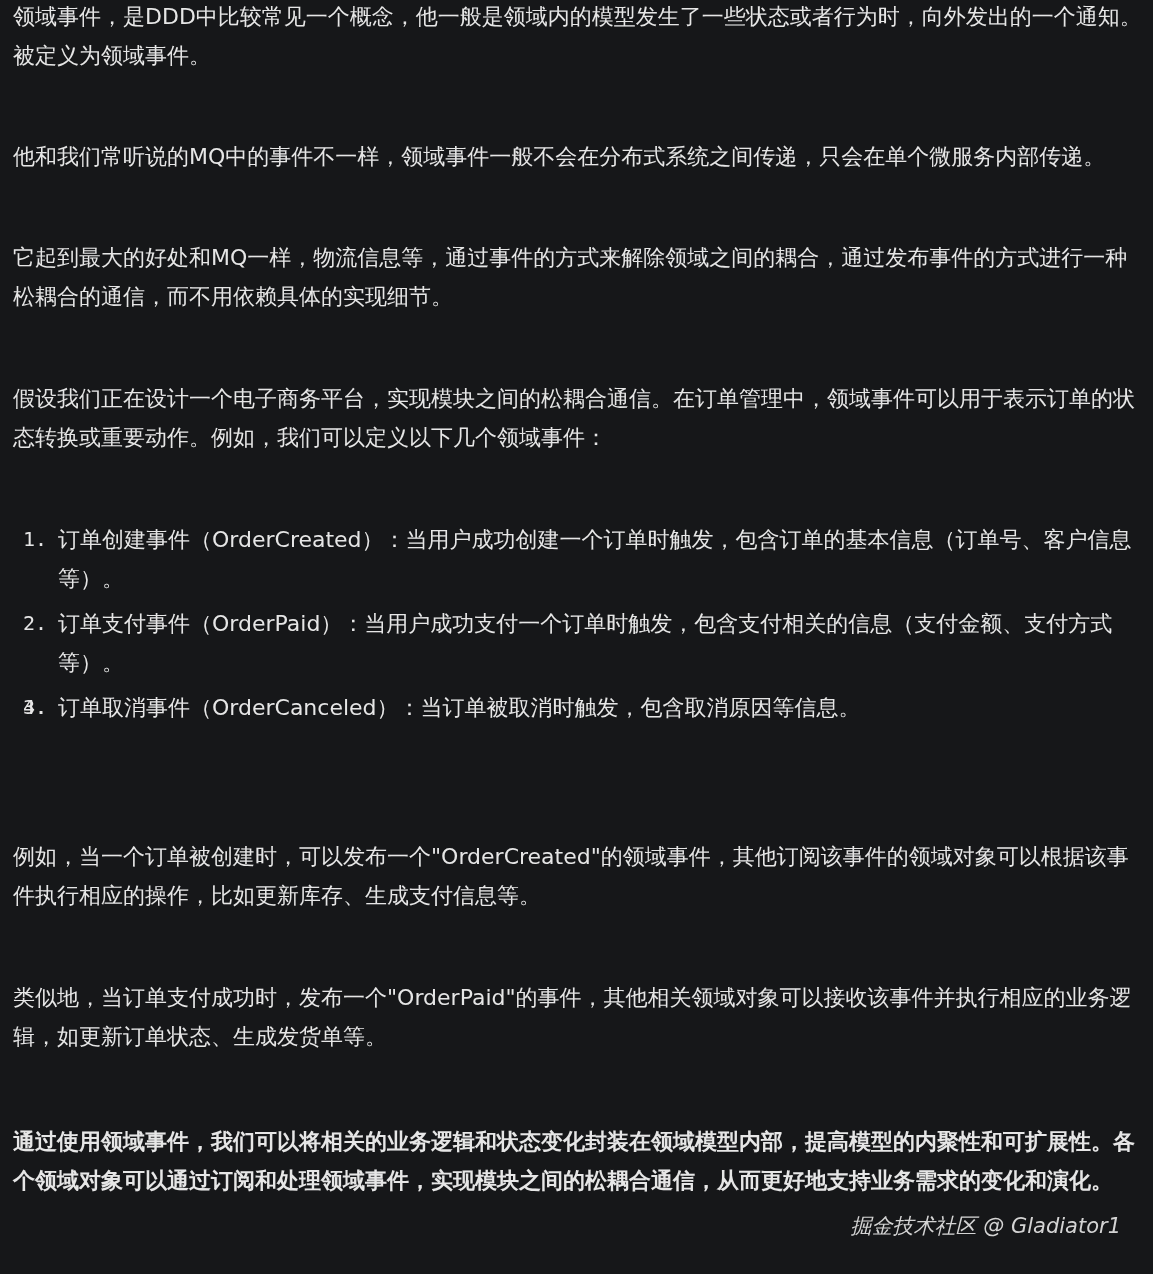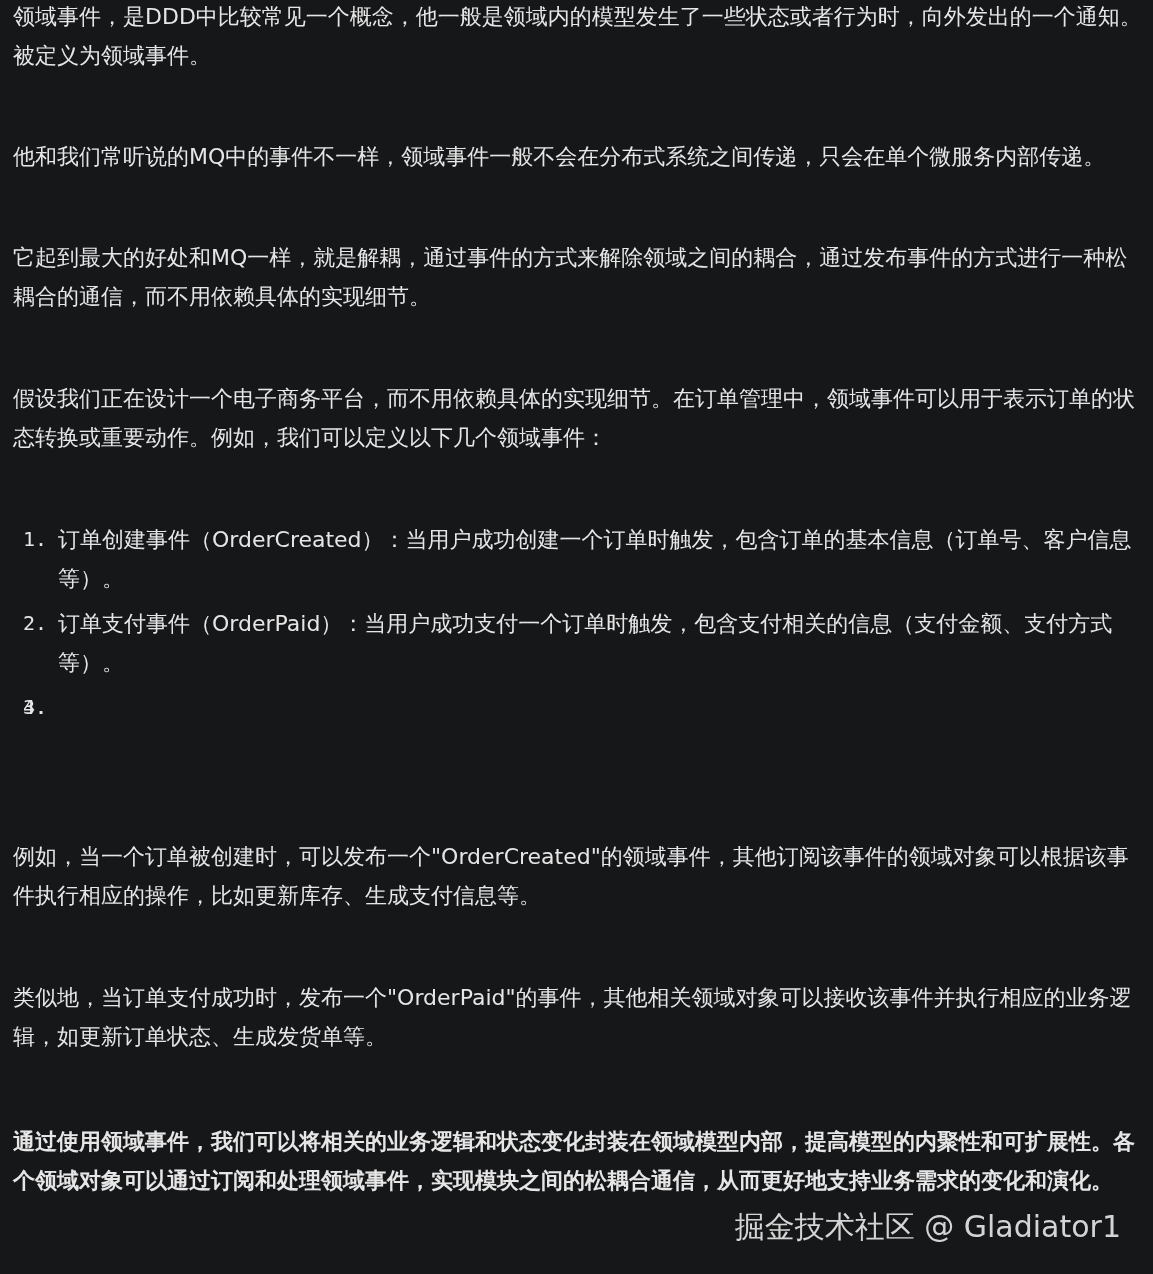--- a/index.html
+++ b/index.html
@@ -11,33 +11,33 @@
   .p1{position:absolute;top:-3px;}
   .p2{position:absolute;top:137px;text-align:center;}
   .p3{position:absolute;top:238px;}
   .p4{position:absolute;top:379px;}
   ol{position:absolute;top:520px;margin:0;padding-left:45px;list-style:none;width:1085px;}
   ol li{position:relative;margin:0 0 6px 0;}
   ol li .num{position:absolute;left:-35px;font-family:"DejaVu Sans Mono",monospace;font-size:20px;}
   .p5{position:absolute;top:837px;}
   .p6{position:absolute;top:978px;}
   .p7{position:absolute;top:1122px;font-weight:bold;}
-  .wm{position:absolute;right:32px;top:1207px;color:#d4d4d4;font-size:30px;}
+  .wm{position:absolute;right:32px;top:1207px;color:#d4d4d4;font-size:21px;font-style:italic;}
 </style>
 </head>
 <body>
 
 <div class="doc">
   <p class="p1">领域事件，是DDD中比较常见一个概念，他一般是领域内的模型发生了一些状态或者行为时，向外发出的一个通知。被定义为领域事件。</p>
   <p class="p2">他和我们常听说的MQ中的事件不一样，领域事件一般不会在分布式系统之间传递，只会在单个微服务内部传递。</p>
-  <p class="p3">它起到最大的好处和MQ一样，就是解耦，通过事件的方式来解除领域之间的耦合，通过发布事件的方式进行一种松耦合的通信，而不用依赖具体的实现细节。</p>
-  <p class="p4">假设我们正在设计一个电子商务平台，而不用依赖具体的实现细节。在订单管理中，领域事件可以用于表示订单的状态转换或重要动作。例如，我们可以定义以下几个领域事件：</p>
+  <p class="p3">它起到最大的好处和MQ一样，物流信息等，通过事件的方式来解除领域之间的耦合，通过发布事件的方式进行一种松耦合的通信，而不用依赖具体的实现细节。</p>
+  <p class="p4">假设我们正在设计一个电子商务平台，实现模块之间的松耦合通信。在订单管理中，领域事件可以用于表示订单的状态转换或重要动作。例如，我们可以定义以下几个领域事件：</p>
   <ol>
     <li><span class="num">1.</span><span>订单创建事件（OrderCreated）：当用户成功创建一个订单时触发，包含订单的基本信息（订单号、客户信息等）。</span></li>
     <li><span class="num">2.</span><span>订单支付事件（OrderPaid）：当用户成功支付一个订单时触发，包含支付相关的信息（支付金额、支付方式等）。</span></li>
     <li><span class="num">3.</span></li>
-    <li><span class="num">4.</span></li>
+    <li><span class="num">4.</span><span>订单取消事件（OrderCanceled）：当订单被取消时触发，包含取消原因等信息。</span></li>
   </ol>
   <p class="p5">例如，当一个订单被创建时，可以发布一个"OrderCreated"的领域事件，其他订阅该事件的领域对象可以根据该事件执行相应的操作，比如更新库存、生成支付信息等。</p>
   <p class="p6">类似地，当订单支付成功时，发布一个"OrderPaid"的事件，其他相关领域对象可以接收该事件并执行相应的业务逻辑，如更新订单状态、生成发货单等。</p>
   <p class="p7">通过使用领域事件，我们可以将相关的业务逻辑和状态变化封装在领域模型内部，提高模型的内聚性和可扩展性。各个领域对象可以通过订阅和处理领域事件，实现模块之间的松耦合通信，从而更好地支持业务需求的变化和演化。</p>
 </div>
 <div class="wm">掘金技术社区 @ Gladiator1</div>
 
 </body></html>

